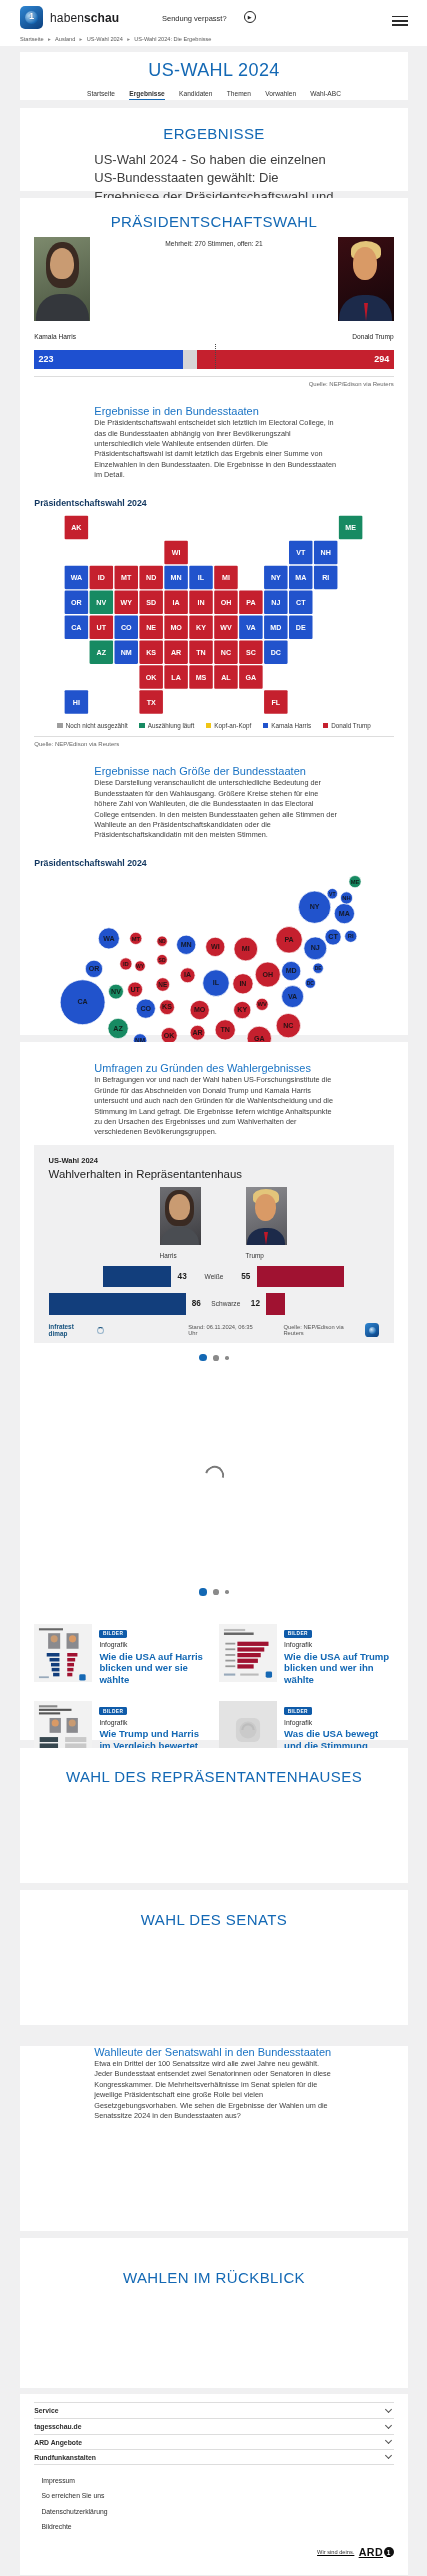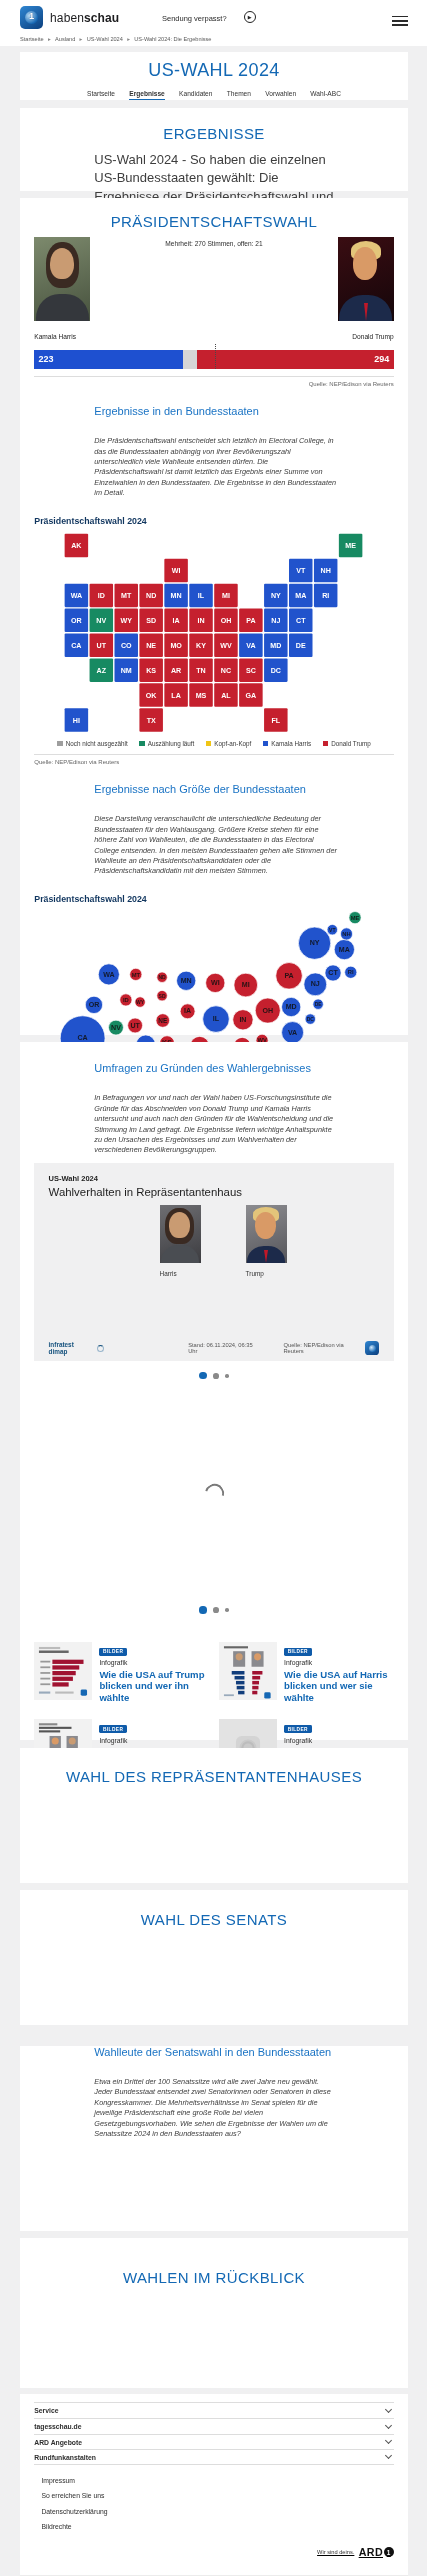--- a/index.html
+++ b/index.html
@@ -58,21 +58,21 @@
   .ev-bar { position:relative; height:18.5px; display:flex; margin-top:7.1px;border-radius:9px; }
   .ev-bar .seg { height:100%; }
   .ev-num { color:#fff; font-size:9px; font-weight:bold; line-height:18.5px; }
   .ev-num.l { padding-left:4.3px; } .ev-num.r { padding-right:4.3px; text-align:right; }
   .maj-marker { position:absolute; top:-6.4px; bottom:0; width:0; border-left:1.4px dotted #4a4a4a; }
   .divider { border-top:0.7px solid #ddd; margin-top:7.1px; }
   .source { font-size:6px; color:#666; margin-top:3.6px; }
   .source.right { text-align:right; }
 
   .sub-heading { margin:18.5px 0 0 60px; color:#1a73c4; font-size:11px; font-weight:500; }
-  .body-text { width:244px; margin:19px 0 0 60px; font-size:7.3px; line-height:1.43; color:#3d3d3d;font-style:italic; }
+  .body-text { width:244px; margin:1px 0 0 60px; font-size:7.3px; line-height:1.43; color:#3d3d3d; }
   .chart-title { margin-top:17px; color:#11365f; font-size:8.8px; font-weight:bold; }
   .legend { display:flex; justify-content:center; gap:11.4px; margin-top:4.3px; font-size:6.3px; color:#3a3a3a; }
   .legend .item { display:flex; align-items:center; gap:2.9px; }
   .legend .swatch { width:5.7px; height:5.7px; display:inline-block; }
 
   
   .card.umfragen { height:698px; padding:1.4px 14.3px 0 14.3px; }
   .info-card { margin-top:7.1px; height:198px; background:#f0f0f1; padding:11.4px 14.3px 0 14.3px; position:relative; }
   .info-kicker { font-size:7.5px; font-weight:bold; color:#1d1d1d; }
   .info-title { font-size:11.4px; color:#1d1d1d; margin-top:2.9px; font-weight:400; }
@@ -613,20 +613,42 @@
         <div class="bgT" style="background:linear-gradient(160deg,#8c8c90,#55555a);"></div>
           <div class="ph-hairT" style="left:7.1px;top:2.1px;width:26px;height:14.3px;"></div>
           <div class="ph-faceT" style="left:9.3px;top:6.4px;width:21.4px;height:27px;"></div>
           <div class="ph-bodyT" style="height:17px;"></div>
           <div class="ph-tie" style="left:18.5px;border-top-width:13px;"></div>
       </div>
       <div class="sm-label harris">Harris</div>
       <div class="sm-label trump">Trump</div>
     </div>
     <div class="demo-rows" id="demo-rows">
+        <div class="demo-row">
+          <div class="demo-left">
+            <div class="demo-bar" style="width: 68px; background: rgb(18, 62, 124);"></div>
+          </div>
+          <div class="demo-val">43</div>
+          <div class="demo-cat">Weiße</div>
+          <div class="demo-val">55</div>
+          <div class="demo-right">
+            <div class="demo-bar" style="width: 87px; background: rgb(160, 18, 49);"></div>
+          </div>
+        </div>
+        <div class="demo-row">
+          <div class="demo-left">
+            <div class="demo-bar" style="width: 137px; background: rgb(18, 62, 124);"></div>
+          </div>
+          <div class="demo-val">86</div>
+          <div class="demo-cat">Schwarze</div>
+          <div class="demo-val">12</div>
+          <div class="demo-right">
+            <div class="demo-bar" style="width: 19px; background: rgb(160, 18, 49);"></div>
+          </div>
+        </div>
       </div>
     <div class="info-footer">
       <span class="idimap">
           <span>infratest dimap</span>
           <span class="swirl"></span>
         </span>
       <span class="info-stand">Stand: 06.11.2024, 06:35 Uhr</span>
       <span class="info-src">Quelle: NEP/Edison via Reuters</span>
       <span class="mini-ts"></span>
     </div>
@@ -642,41 +664,20 @@
     <div class="spinner"></div>
   </div>
 
   <div class="dots" style="margin-top:0;">
     <span class="dot d1"></span>
     <span class="dot d2"></span>
     <span class="dot d3"></span>
   </div>
 
   <div class="teaser-grid" id="teaser-grid">
-      <div class="teaser">
-        <div class="thumb"><svg width="58" height="58" viewBox="0 0 82 82">
-            <rect width="82" height="82" fill="#f2f2f2"></rect>
-      <rect x="7" y="7" width="30" height="3" fill="#bbb"></rect>
-            <rect x="7" y="12" width="42" height="3.5" fill="#666"></rect>
-      <rect x="26" y="25" width="44" height="6" fill="#a01231"></rect>
-            <rect x="9" y="26.5" width="14" height="2.5" fill="#999"></rect>
-            <rect x="26" y="33" width="38" height="6" fill="#a01231"></rect>
-            <rect x="9" y="34.5" width="14" height="2.5" fill="#999"></rect>
-            <rect x="26" y="41" width="33" height="6" fill="#a01231"></rect>
-            <rect x="9" y="42.5" width="14" height="2.5" fill="#999"></rect>
-            <rect x="26" y="49" width="29" height="6" fill="#a01231"></rect>
-            <rect x="9" y="50.5" width="14" height="2.5" fill="#999"></rect>
-            <rect x="26" y="57" width="23" height="6" fill="#a01231"></rect>
-            <rect x="9" y="58.5" width="14" height="2.5" fill="#999"></rect>
-      <rect x="7" y="70" width="16" height="3" fill="#9ab"></rect>
-            <rect x="30" y="70" width="26" height="3" fill="#bbb"></rect>
-            <rect x="66" y="67" width="9" height="9" rx="2" fill="#1668b4"></rect>
-          </svg></div>
-        <div class="teaser-body"><span class="badge">BILDER</span><div class="teaser-kicker">Infografik</div><div class="teaser-title">Wie die USA auf Trump blicken und wer ihn wählte</div></div>
-      </div>
       <div class="teaser">
         <div class="thumb"><svg width="58" height="58" viewBox="0 0 82 82">
             <rect width="82" height="82" fill="#f2f2f2"></rect>
       <rect x="7" y="6" width="34" height="3" fill="#666"></rect>
       <rect x="20" y="13" width="17" height="22" fill="#8a8a8e"></rect>
             <circle cx="28.5" cy="21" r="5" fill="#c99b72"></circle>
       <rect x="46" y="13" width="17" height="22" fill="#8a8a8e"></rect>
             <circle cx="54.5" cy="21" r="5" fill="#d99a66"></circle>
       <rect x="18" y="41" width="18" height="5" fill="#123e7c"></rect>
             <rect x="47" y="41" width="14.4" height="5" fill="#a01231"></rect>
@@ -689,20 +690,41 @@
             <rect x="27" y="69" width="9" height="5" fill="#123e7c"></rect>
             <rect x="47" y="69" width="7.2" height="5" fill="#a01231"></rect>
       <rect x="7" y="74" width="14" height="2.5" fill="#9ab"></rect>
             <rect x="64" y="71" width="9" height="9" rx="2" fill="#1668b4"></rect>
           </svg></div>
         <div class="teaser-body"><span class="badge">BILDER</span><div class="teaser-kicker">Infografik</div><div class="teaser-title">Wie die USA auf Harris blicken und wer sie wählte</div></div>
       </div>
       <div class="teaser">
         <div class="thumb"><svg width="58" height="58" viewBox="0 0 82 82">
             <rect width="82" height="82" fill="#f2f2f2"></rect>
+      <rect x="7" y="7" width="30" height="3" fill="#bbb"></rect>
+            <rect x="7" y="12" width="42" height="3.5" fill="#666"></rect>
+      <rect x="26" y="25" width="44" height="6" fill="#a01231"></rect>
+            <rect x="9" y="26.5" width="14" height="2.5" fill="#999"></rect>
+            <rect x="26" y="33" width="38" height="6" fill="#a01231"></rect>
+            <rect x="9" y="34.5" width="14" height="2.5" fill="#999"></rect>
+            <rect x="26" y="41" width="33" height="6" fill="#a01231"></rect>
+            <rect x="9" y="42.5" width="14" height="2.5" fill="#999"></rect>
+            <rect x="26" y="49" width="29" height="6" fill="#a01231"></rect>
+            <rect x="9" y="50.5" width="14" height="2.5" fill="#999"></rect>
+            <rect x="26" y="57" width="23" height="6" fill="#a01231"></rect>
+            <rect x="9" y="58.5" width="14" height="2.5" fill="#999"></rect>
+      <rect x="7" y="70" width="16" height="3" fill="#9ab"></rect>
+            <rect x="30" y="70" width="26" height="3" fill="#bbb"></rect>
+            <rect x="66" y="67" width="9" height="9" rx="2" fill="#1668b4"></rect>
+          </svg></div>
+        <div class="teaser-body"><span class="badge">BILDER</span><div class="teaser-kicker">Infografik</div><div class="teaser-title">Wie die USA auf Trump blicken und wer ihn wählte</div></div>
+      </div>
+      <div class="teaser">
+        <div class="thumb"><svg width="58" height="58" viewBox="0 0 82 82">
+            <rect width="82" height="82" fill="#f2f2f2"></rect>
       <rect x="7" y="6" width="26" height="3" fill="#888"></rect>
             <rect x="7" y="11" width="46" height="3" fill="#555"></rect>
             <rect x="7" y="16" width="30" height="3" fill="#555"></rect>
       <rect x="22" y="24" width="16" height="21" fill="#8a8a8e"></rect>
             <circle cx="30" cy="31" r="5" fill="#d99a66"></circle>
       <rect x="46" y="24" width="16" height="21" fill="#8a8a8e"></rect>
             <circle cx="54" cy="31" r="5" fill="#c99b72"></circle>
       <rect x="8" y="51" width="26" height="7" fill="#37474f"></rect>
             <rect x="44" y="51" width="30" height="7" fill="#c9c9c9"></rect>
             <rect x="8" y="60" width="26" height="7" fill="#37474f"></rect>

